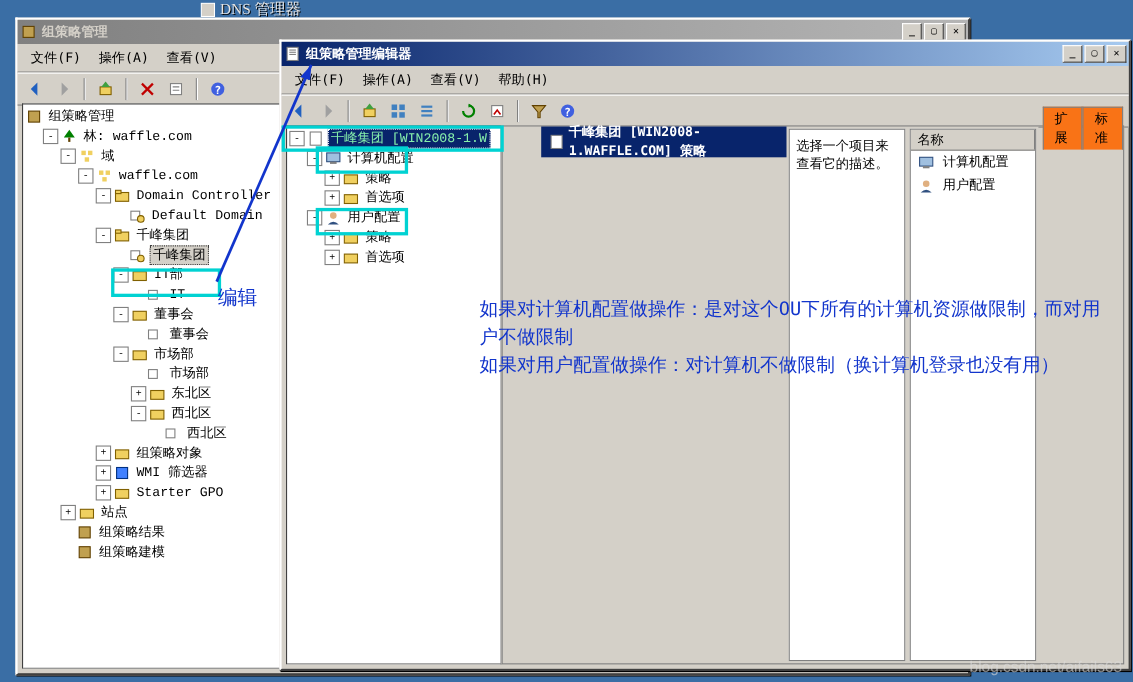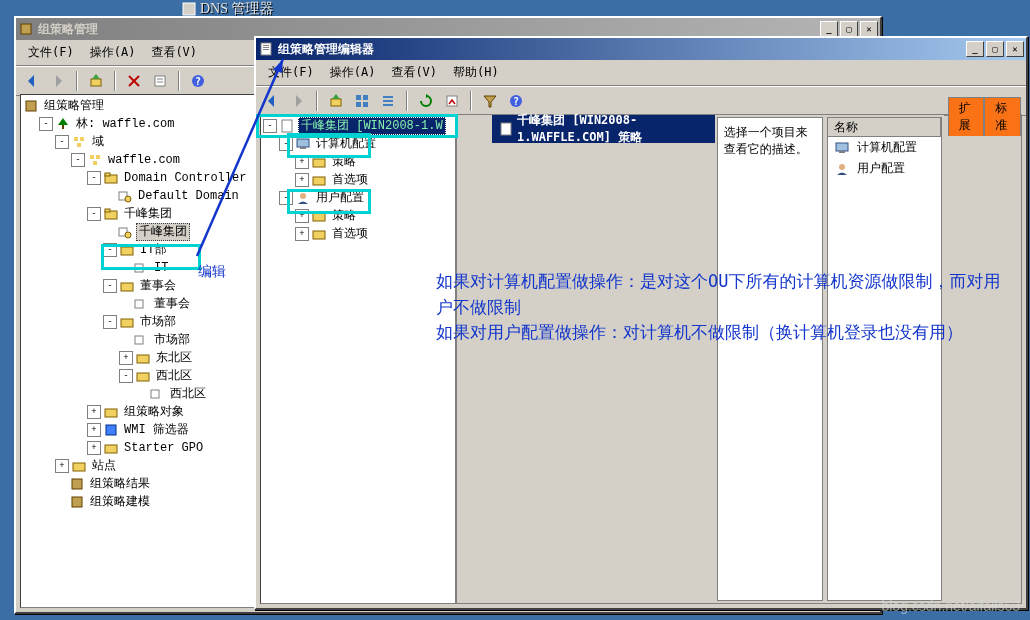--- a/index.html
+++ b/index.html
@@ -239,21 +239,21 @@
     background: transparent;
   }
   .anno-text {
     position: absolute;
     color: #1235cc;
     font-size: 17px;
     line-height: 26px;
     pointer-events: none;
   }
   .anno-text.small {
-    font-size: 14px;
+    font-size: 18px;
     text-align: right;
   }
 
   .anno-line {
     position: absolute;
     pointer-events: none;
   }
 
   .dns-tab {
     position: absolute;

